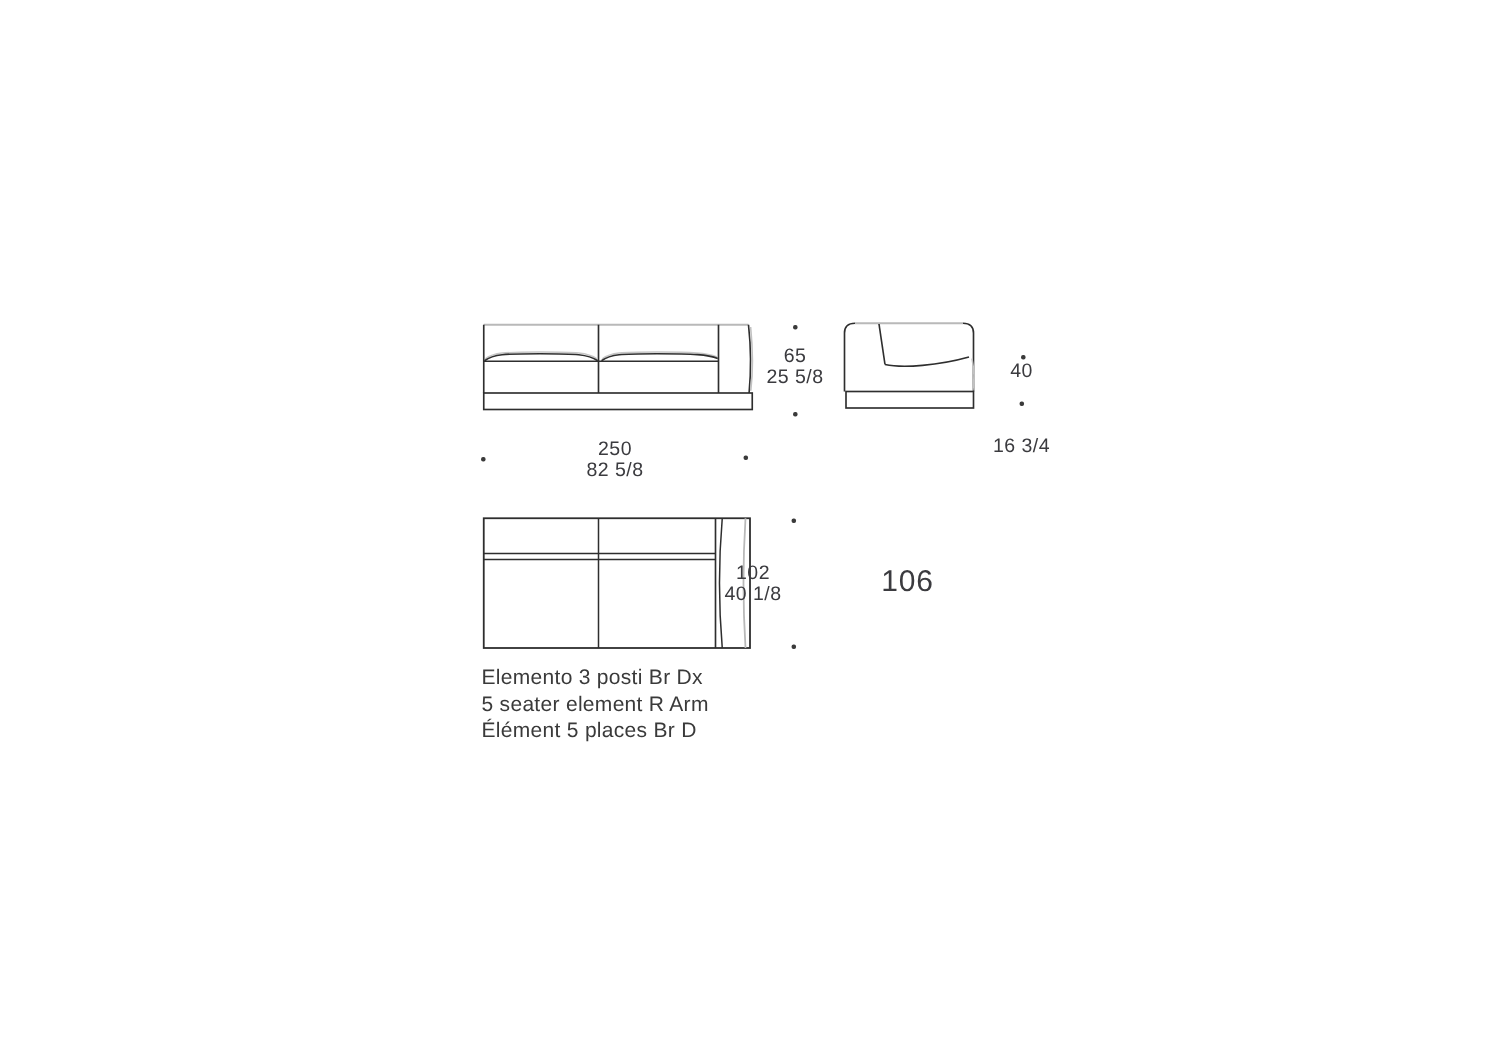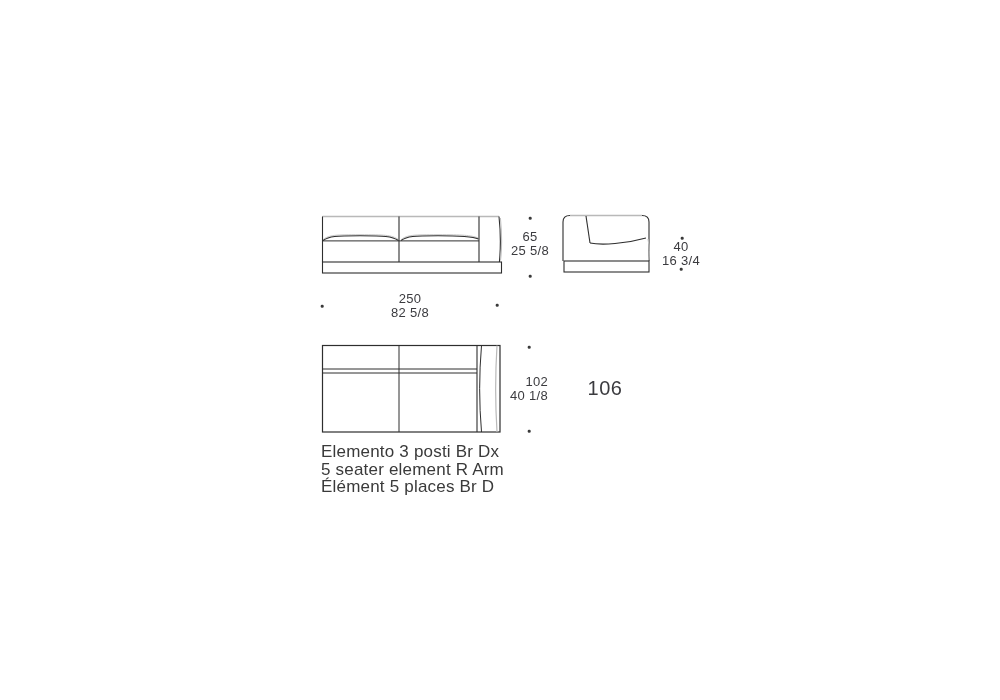--- a/index.html
+++ b/index.html
@@ -17,31 +17,31 @@
   .dim{
     position:absolute;
     display:flex;flex-direction:column;align-items:center;
     transform:translateX(-50%);
     font-size:13px;line-height:14px;
     color:#3b3b3f;letter-spacing:.3px;white-space:nowrap;
     text-align:center;
   }
   .dim-height{left:530px;top:230px;}
   .dim-width{left:410px;top:292px;}
-  .dim-seat-height{left:681px;top:240px;}
-  .dim-depth{left:529px;top:375px;align-items:flex-end;}
+  .dim-seat-height{left:681px;top:240px;gap:36px;}
+  .dim-depth{left:502px;top:375px;}
   .dim-secondary{left:605px;top:380px;font-size:20px;line-height:17px;letter-spacing:.5px;}
   .dot{
     position:absolute;width:2.6px;height:2.6px;
     background:#3a3a3a;border-radius:50%;
     transform:translate(-50%,-50%);
   }
   .labels{
     position:absolute;left:321px;top:443px;
-    font-size:17px;line-height:17.5px;
+    font-size:14px;line-height:17.5px;
     color:#3a3a3a;letter-spacing:.2px;white-space:nowrap;
   }
 </style>
 </head>
 <body>
 
 <div class="sheet">
 
   <svg class="front-view" width="195" height="75" viewBox="0 0 195 75" fill="none">
 

